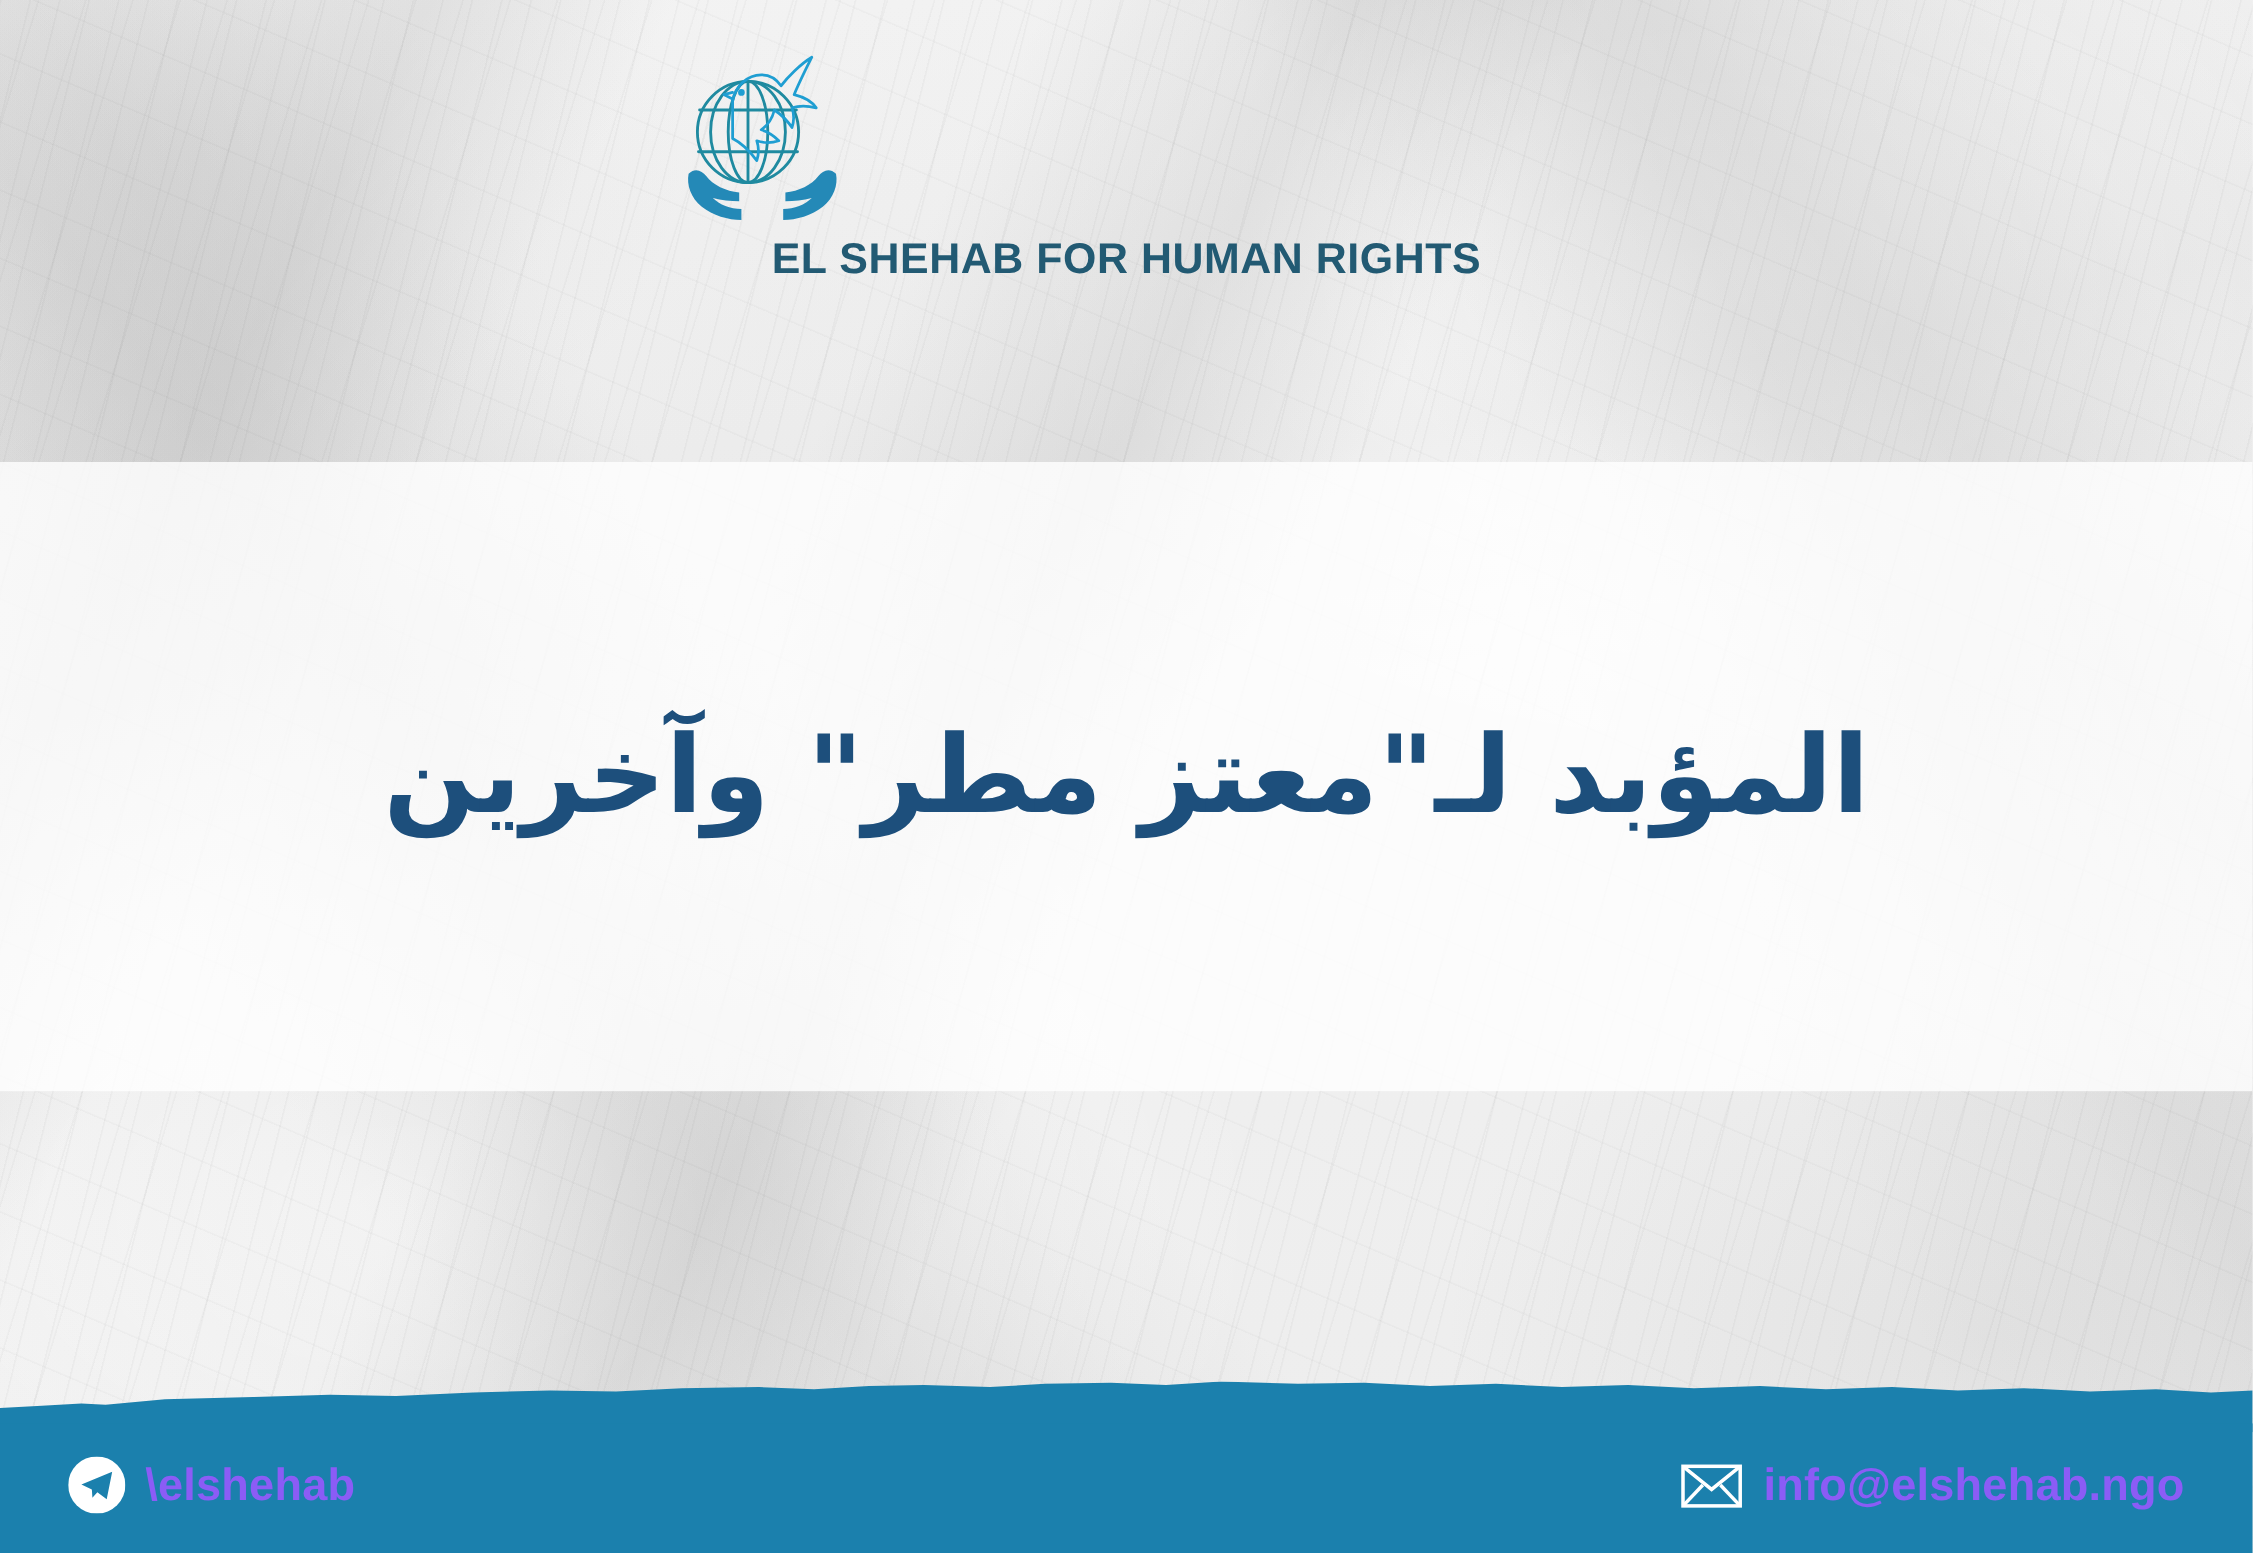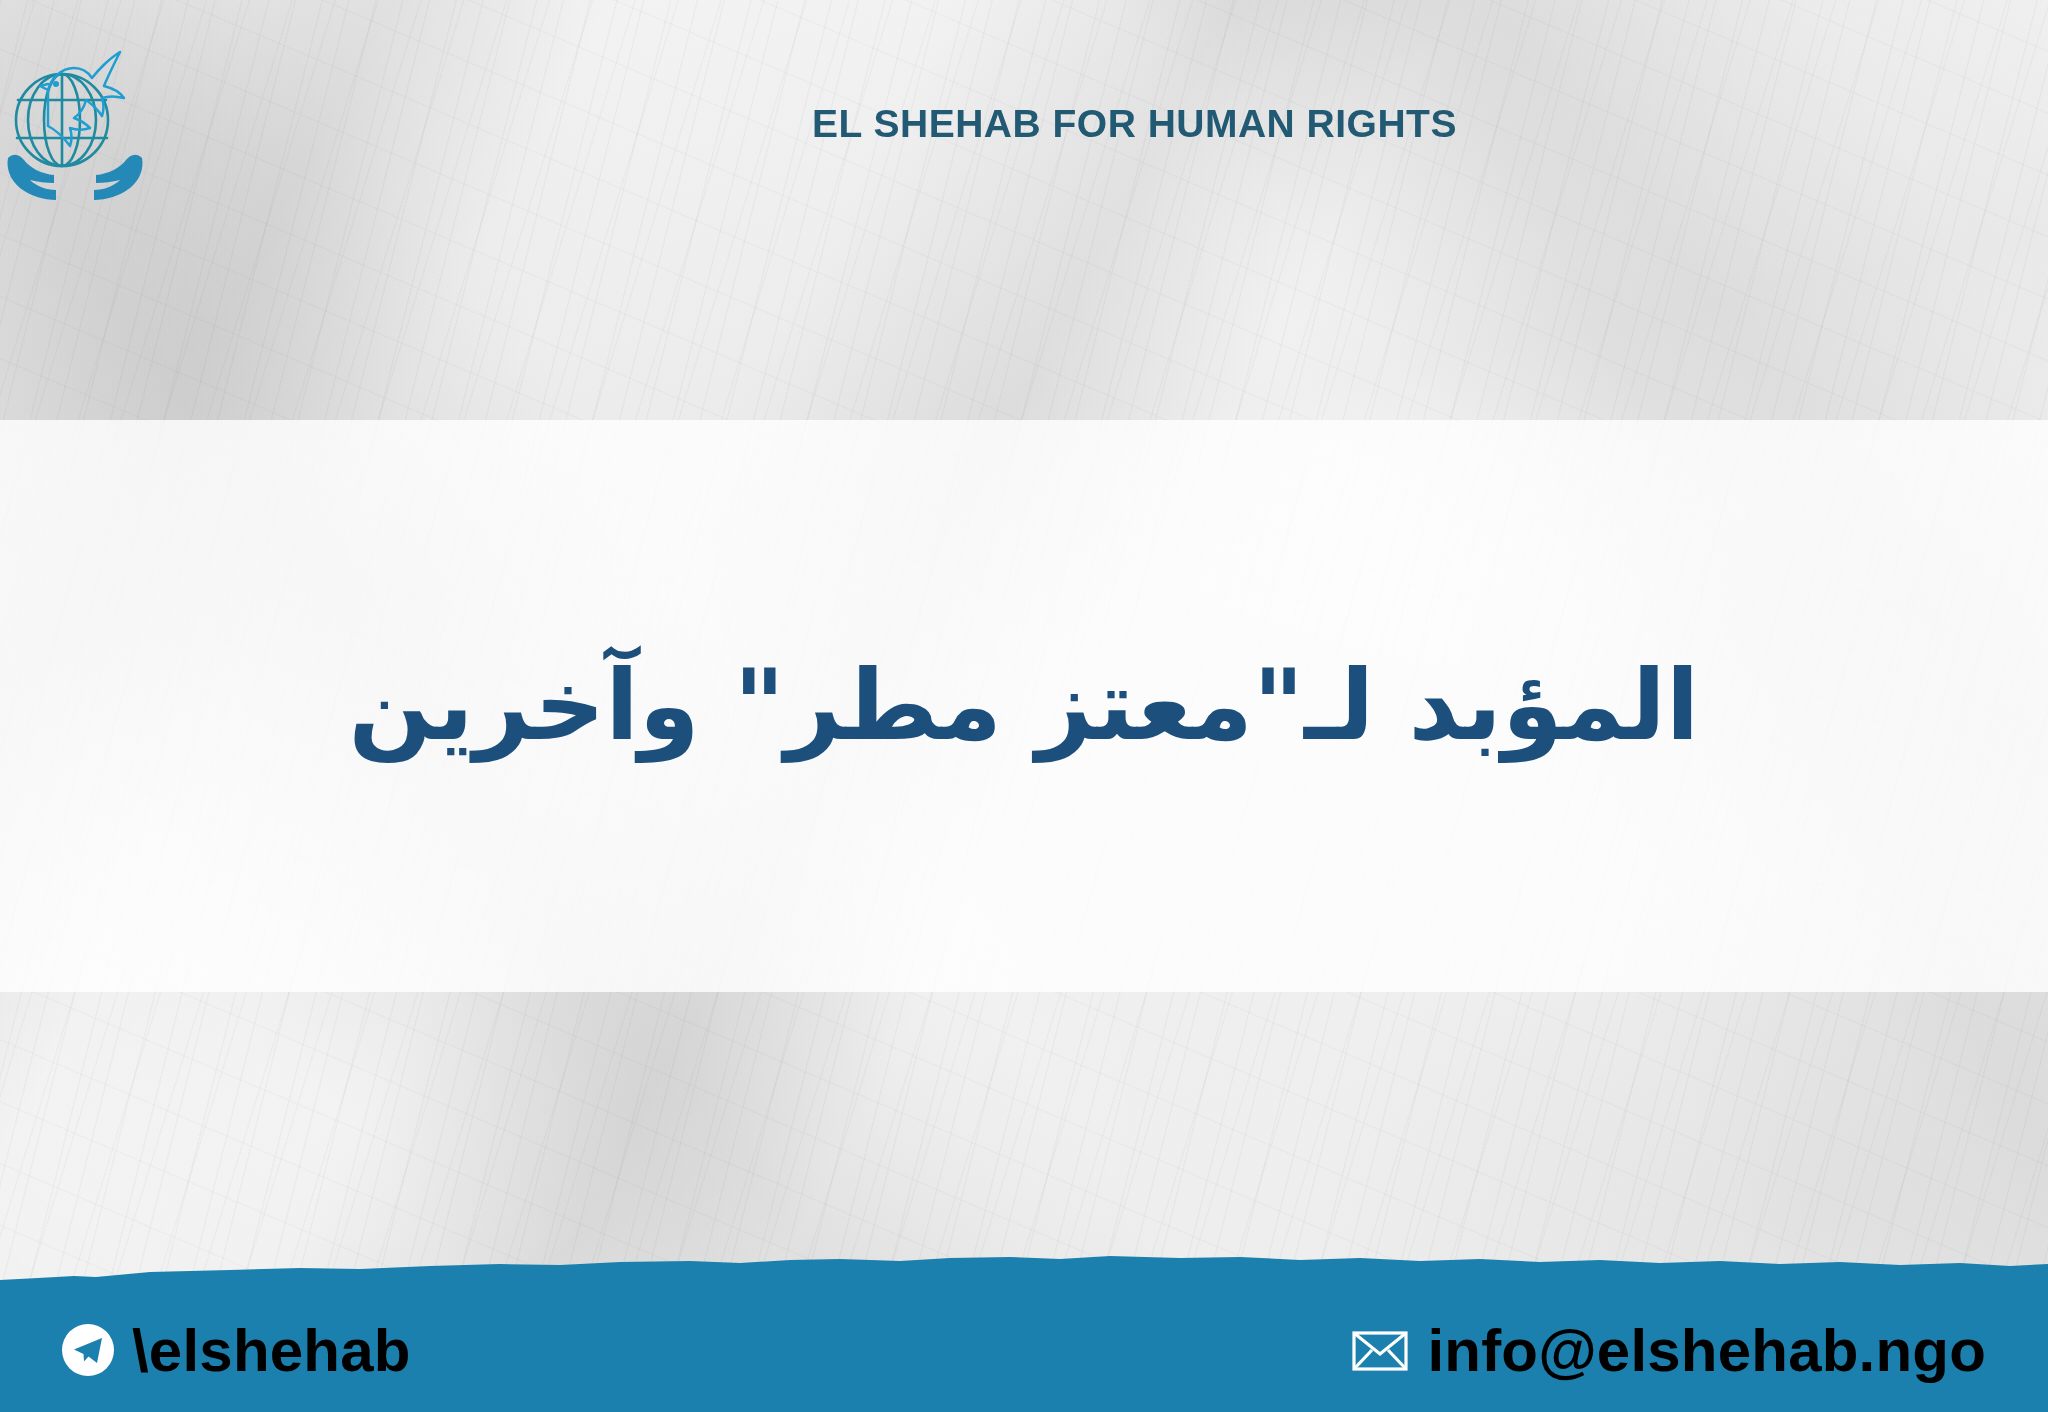--- a/index.html
+++ b/index.html
@@ -42,20 +42,21 @@
       repeating-linear-gradient(-73deg, rgba(130,130,130,.05) 0px, rgba(130,130,130,.05) 1px, rgba(255,255,255,0) 2px, rgba(255,255,255,0) 41px),
       repeating-linear-gradient(23deg, rgba(120,120,120,.04) 0px, rgba(120,120,120,.04) 1px, rgba(255,255,255,0) 2px, rgba(255,255,255,0) 57px);
     mix-blend-mode:multiply;
   }
 
   
   .logo-block{
     position:absolute;
     left:0; right:0; top:34px;
     display:flex;
+    flex-direction:column;
     align-items:center;
     z-index:6;
   }
   .logo-row{
     display:flex;
     align-items:center;
     gap:22px;
   }
   .logo-mark{ width:150px; height:178px; flex:0 0 auto; }
   .logo-script{ height:160px; width:auto; }
@@ -130,23 +131,23 @@
     display:flex;
     align-items:center;
     gap:18px;
     color:#ffffff;
     white-space:nowrap;
   }
   .fitem .icons{ display:flex; align-items:center; gap:14px; }
   .fitem .label{
     font-family:"Liberation Sans", sans-serif;
     font-weight:700;
-    font-size:60px;
+    font-size:41px;
     letter-spacing:.2px;
-    color:#000000;
+    color:#8b5cf6;
   }
   .spacer{ flex:1 1 auto; }
   .ico{ display:block; }
 </style>
 </head>
 <body>
 
 <div class="poster">
 
   <div class="texture"></div>

